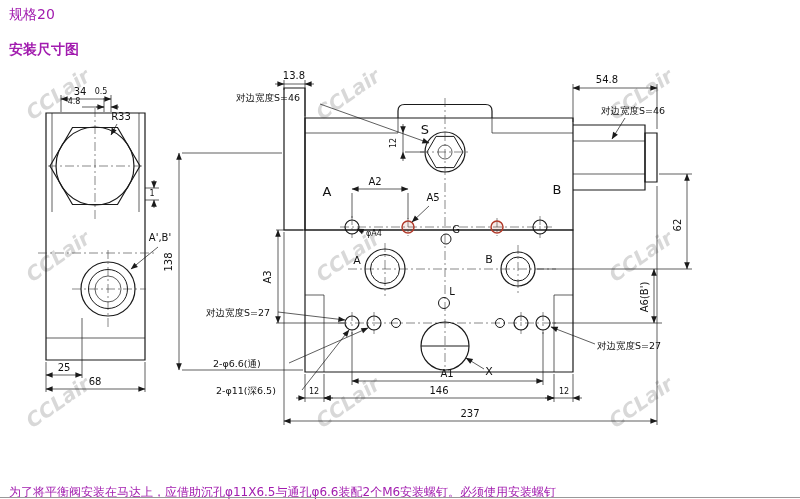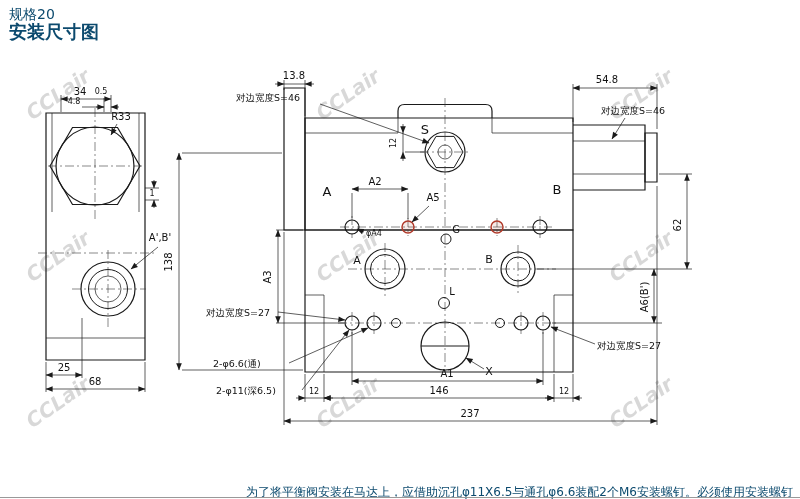--- a/index.html
+++ b/index.html
@@ -1,19 +1,19 @@
 <!DOCTYPE html>
 <html><head>
 <meta charset="utf-8">
 <style>
   html,body{margin:0;padding:0;background:#ffffff;}
   .page{position:relative;width:800px;height:499px;background:#fff;overflow:hidden;
-        font-family:"DejaVu Sans","Liberation Sans",sans-serif;color:#0c4a6e;text-align:right;}
+        font-family:"DejaVu Sans","Liberation Sans",sans-serif;color:#a21caf;}
   .spec-label{position:absolute;left:9px;top:6px;font-size:14px;}
-  .drawing-title{position:absolute;left:9px;top:20px;font-size:18px;font-weight:bold;}
+  .drawing-title{position:absolute;left:9px;top:41px;font-size:14px;font-weight:bold;}
   .footer-note{position:absolute;left:9px;top:446px;width:784px;font-size:12px;line-height:1.8;margin-top:36px;}
   .bottom-rule{position:absolute;left:0;top:497px;width:800px;border-top:1px solid #999;}
   svg{position:absolute;left:0;top:0;}
   .ol{stroke:#1a1a1a;stroke-width:1.2;fill:none;}
   .ol2{stroke:#1a1a1a;stroke-width:1;fill:none;}
   .tn{stroke:#1a1a1a;stroke-width:.7;fill:none;}
   .cl{stroke:#3a3a3a;stroke-width:.6;fill:none;stroke-dasharray:9 3 2 3;}
   text{font-family:"DejaVu Sans","Liberation Sans",sans-serif;font-size:10px;fill:#111;text-anchor:middle;}
   .cj{font-size:9.5px;}
   .lg{font-size:13px;}

